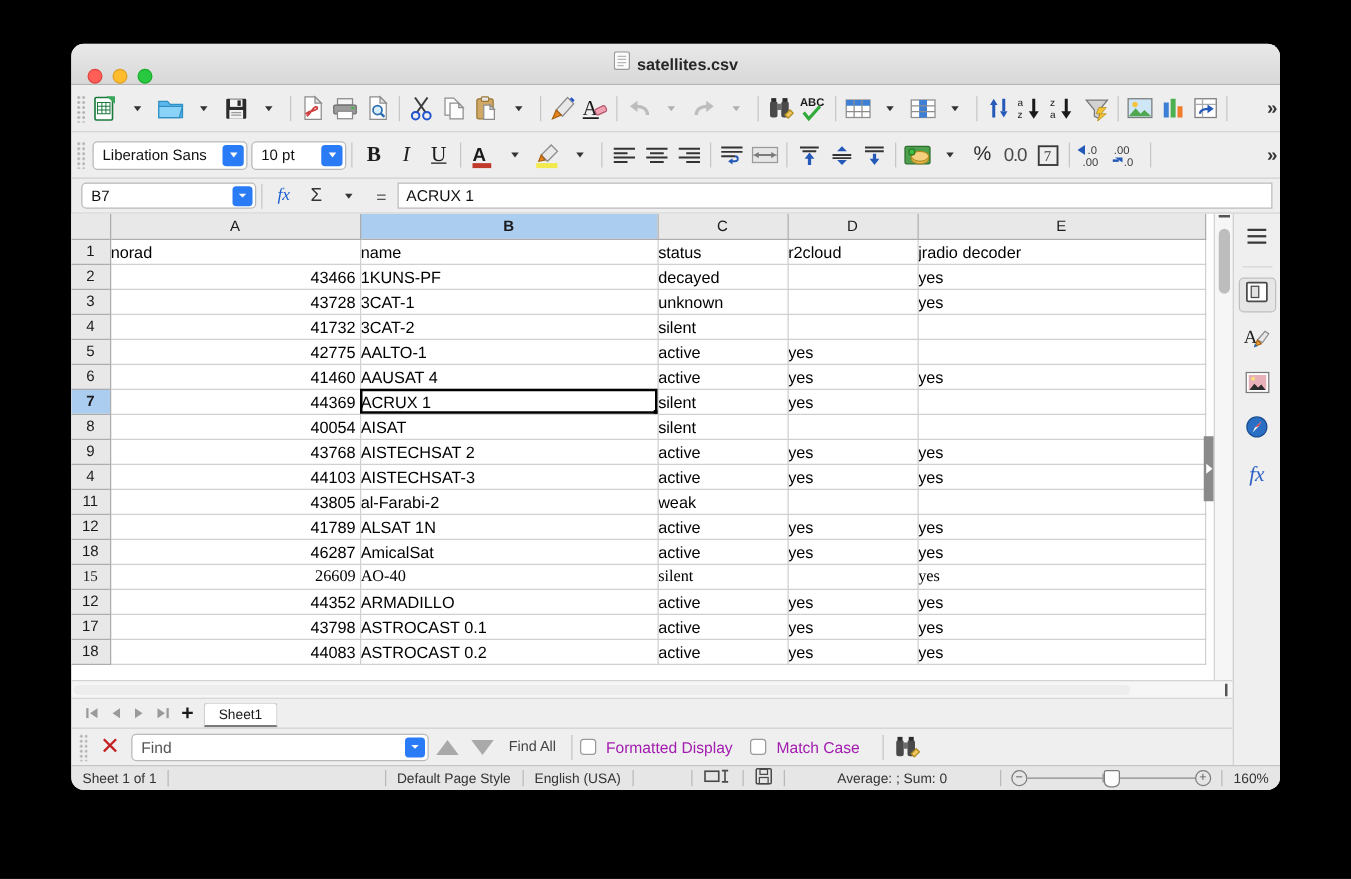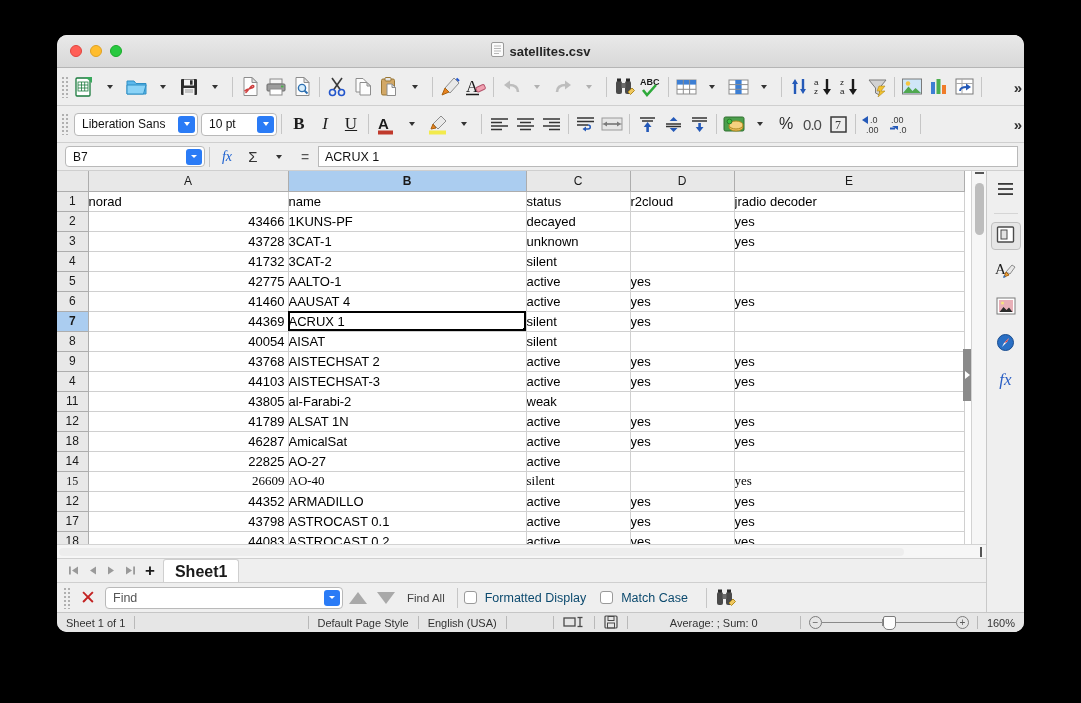--- a/index.html
+++ b/index.html
@@ -18,21 +18,21 @@
     border-radius: 10px;
     box-shadow: 0 4px 18px rgba(0,0,0,0.55);
     overflow: hidden;
     display: flex; flex-direction: column;
   }
   
   #titlebar {
     height: 33px; flex: 0 0 33px;
     background: linear-gradient(#e9e9e9, #d8d8d8);
     border-bottom: 1px solid #b5b5b5;
-    display: flex; align-items: center;
+    display: flex; align-items: flex-end;
     position: relative;
   }
   .traffic { display: flex; gap: 8px; margin-left: 13px; }
   .tl { width: 12px; height: 12px; border-radius: 50%; }
   .tl.red { background: #ff5f57; border: 1px solid #e0443e; }
   .tl.yellow { background: #ffbd2e; border: 1px solid #dea123; }
   .tl.green { background: #28c940; border: 1px solid #1aab29; }
   #title-center {
     position: absolute; left: 0; right: 0; top: 0; bottom: 0;
     display: flex; align-items: center; justify-content: center;
@@ -202,21 +202,21 @@
   .sb-sep { width: 24px; height: 1px; background: #d5d5d5; }
   
   #sheetbar {
     height: 24px; flex: 0 0 24px;
     background: #efefef; border-top: 1px solid #cfcfcf;
     display: flex; align-items: center; padding-left: 8px; gap: 2px;
   }
   .navbtn { width: 17px; height: 17px; display:flex; align-items:center; justify-content:center; }
   #addsheet { font-size: 17px; color: #1a1a1a; margin: 0 6px 0 4px; line-height: 1; font-weight: bold; }
   .sheettab {
-    font-size: 16px; font-weight: bold; color: #1a1a1a;
+    font-size: 11px; font-weight: normal; color: #1a1a1a;
     background: #fff; border: 1px solid #cfcfcf; border-bottom: 2px solid #7a7a7a;
     border-radius: 3px 3px 0 0;
     padding: 3px 11px 2px; margin-top: 3px;
   }
   
   #findbar {
     height: 30px; flex: 0 0 30px;
     background: #efefef; border-top: 1px solid #cfcfcf;
     display: flex; align-items: center; padding: 0 4px; gap: 2px;
   }
@@ -234,21 +234,21 @@
   }
   #findbox .cbtn::after {
     content: ""; border-left: 3.2px solid transparent; border-right: 3.2px solid transparent;
     border-top: 3.8px solid #fff;
   }
   .tri { width: 0; height: 0; }
   .tri.up { border-left: 9px solid transparent; border-right: 9px solid transparent; border-bottom: 12px solid #a9a9a9; }
   .tri.down { border-left: 9px solid transparent; border-right: 9px solid transparent; border-top: 12px solid #a9a9a9; }
   .findlabel { font-size: 11.5px; color: #444; margin: 0 6px; }
   .chk { width: 13px; height: 13px; background: #fff; border: 1px solid #9a9a9a; border-radius: 3px; }
-  .chklabel { font-size: 12.5px; color: #0c4a6e; margin: 0 12px 0 6px; }
+  .chklabel { font-size: 12.5px; color: #a21caf; margin: 0 12px 0 6px; }
   
   #statusbar {
     height: 20px; flex: 0 0 20px;
     background: #e6e6e6; border-top: 1px solid #c6c6c6;
     display: flex; align-items: center;
     font-size: 11px; color: #333;
   }
   .st { padding: 0 9px; white-space: nowrap; }
   .stsep { width: 1px; height: 13px; background: #b9b9b9; }
   #zoomslider { display: flex; align-items: center; gap: 0; padding: 0 8px; }
@@ -782,28 +782,20 @@
                   <td class="cell">yes</td>
                   <td class="cell">yes</td>
                 </tr>
                 <tr style="height: 20px;">
                   <td class="rowhead">18</td>
                   <td class="cell num">46287</td>
                   <td class="cell">AmicalSat</td>
                   <td class="cell">active</td>
                   <td class="cell">yes</td>
                   <td class="cell">yes</td>
-                </tr>
-                <tr style="height: 20px;">
-                  <td class="rowhead">14</td>
-                  <td class="cell num">22825</td>
-                  <td class="cell">AO-27</td>
-                  <td class="cell">active</td>
-                  <td class="cell"></td>
-                  <td class="cell"></td>
                 </tr>
                 <tr style="height: 20px; font-family: Liberation Serif, serif;">
                   <td class="rowhead">15</td>
                   <td class="cell num">26609</td>
                   <td class="cell">AO-40</td>
                   <td class="cell">silent</td>
                   <td class="cell"></td>
                   <td class="cell">yes</td>
                 </tr>
                 <tr style="height: 20px;">

